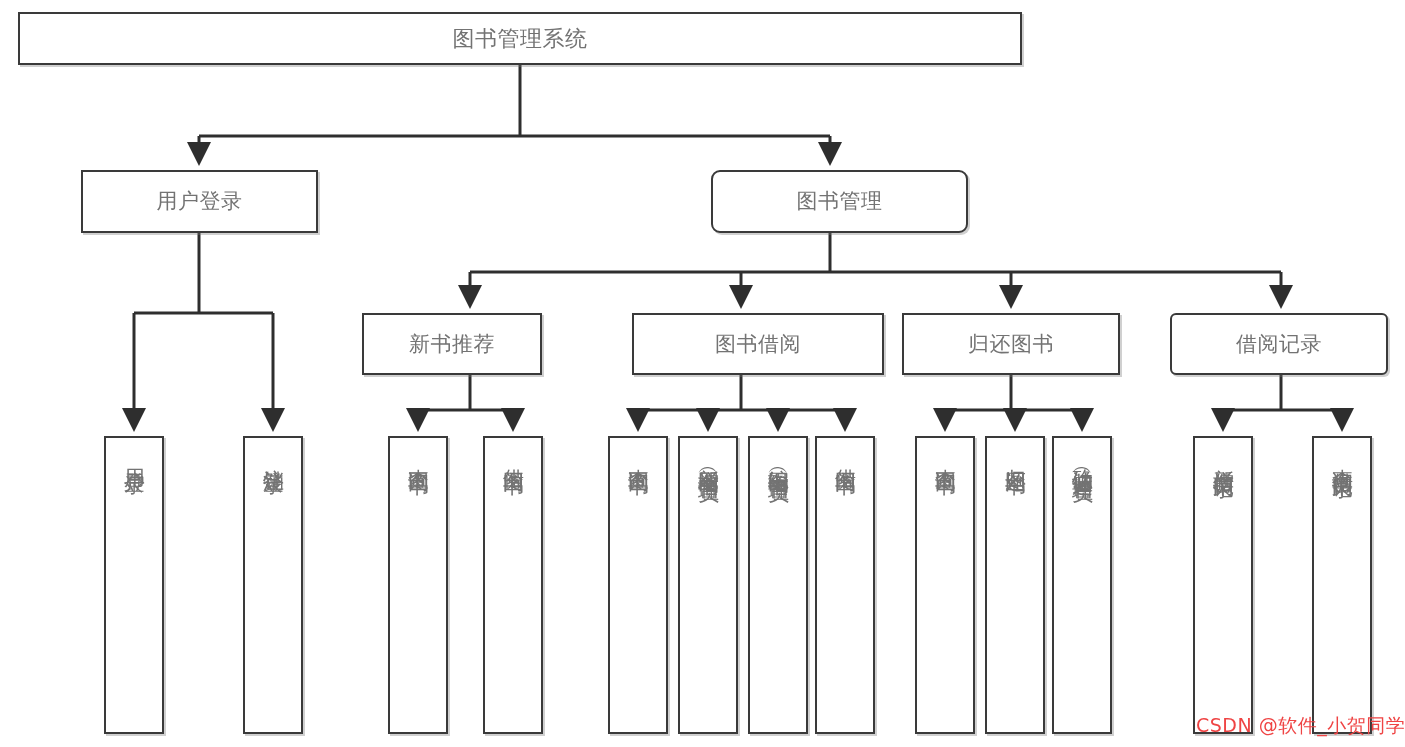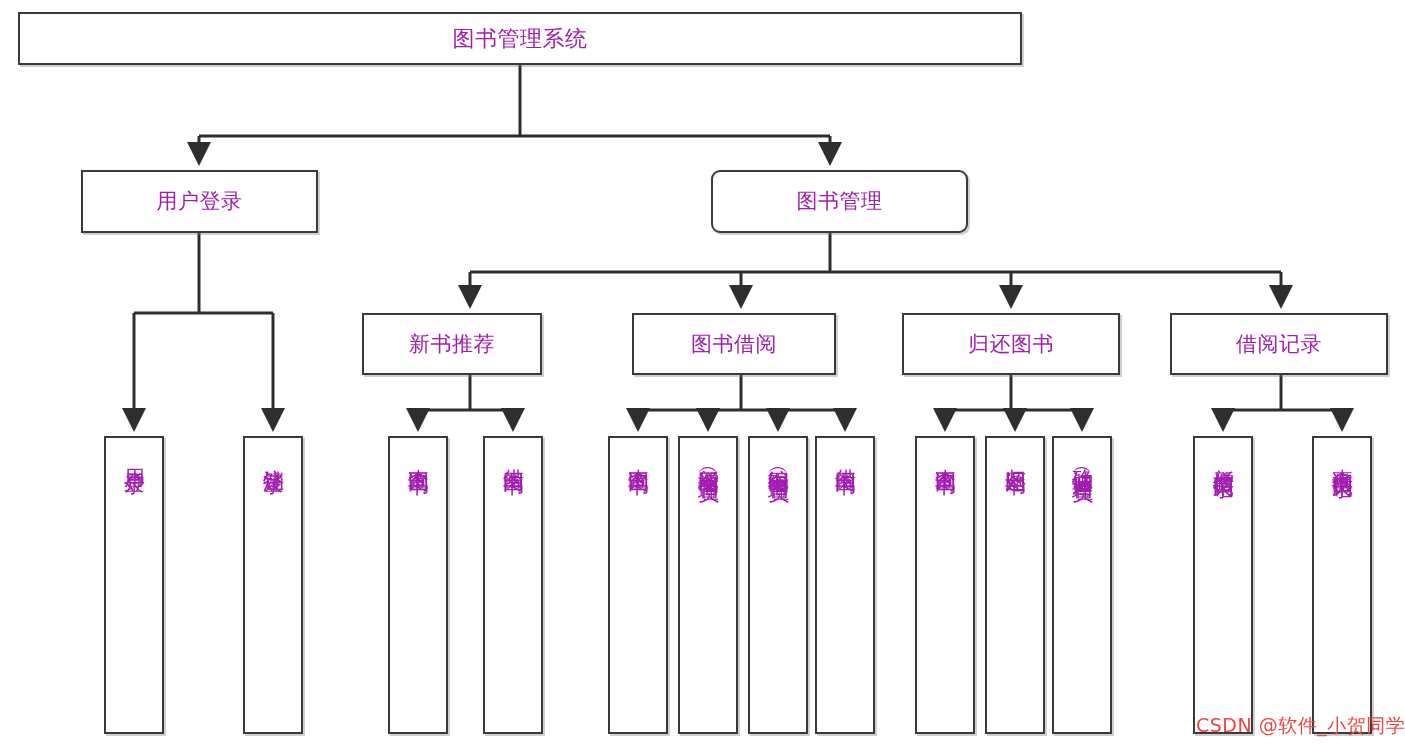--- a/index.html
+++ b/index.html
@@ -29,21 +29,21 @@
     position: absolute;
     box-sizing: border-box;
     background: #ffffff;
     border: 2px solid #3a3a3a;
     display: flex;
     align-items: center;
     justify-content: center;
     box-shadow: 2px 2px 0 rgba(120,120,120,0.35);
   }
   .node .label {
-    color: #a21caf;
+    color: #737373;
     font-size: 21px;
     line-height: 1.18;
     letter-spacing: 0.5px;
     white-space: nowrap;
   }
   .node.vertical {
     align-items: flex-start;
     padding-top: 14px;
   }
   .node.vertical .label {
@@ -126,27 +126,27 @@
   <div class="node" style="left:81px; top:170px; width:237px; height:63px;">
     <span class="label">用户登录</span>
   </div>
   <div class="node" style="left:711px; top:170px; width:257px; height:63px;border-radius:9px;">
     <span class="label">图书管理</span>
   </div>
 
   <div class="node" style="left:362px; top:313px; width:180px; height:62px;">
     <span class="label">新书推荐</span>
   </div>
-  <div class="node" style="left:632px; top:313px; width:204px; height:62px;">
+  <div class="node" style="left:632px; top:313px; width:252px; height:62px;">
     <span class="label">图书借阅</span>
   </div>
   <div class="node" style="left:902px; top:313px; width:218px; height:62px;">
     <span class="label">归还图书</span>
   </div>
-  <div class="node" style="left:1170px; top:313px; width:218px; height:62px;">
+  <div class="node" style="left:1170px; top:313px; width:218px; height:62px;border-radius:6px;">
     <span class="label">借阅记录</span>
   </div>
 
   <div class="node vertical" style="left:104px; top:436px; width:60px; height:298px;">
     <span class="label">用户登录</span>
   </div>
   <div class="node vertical" style="left:243px; top:436px; width:60px; height:298px;">
     <span class="label">注销登录</span>
   </div>
 

